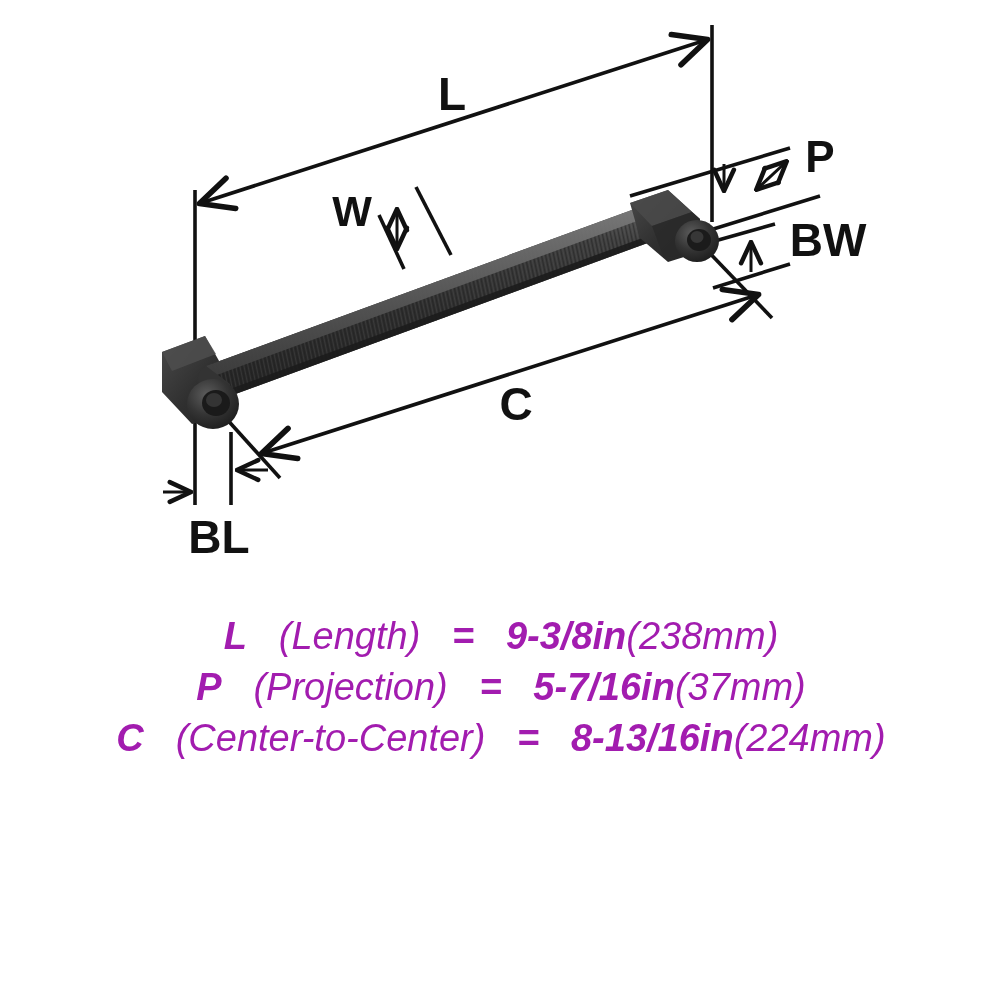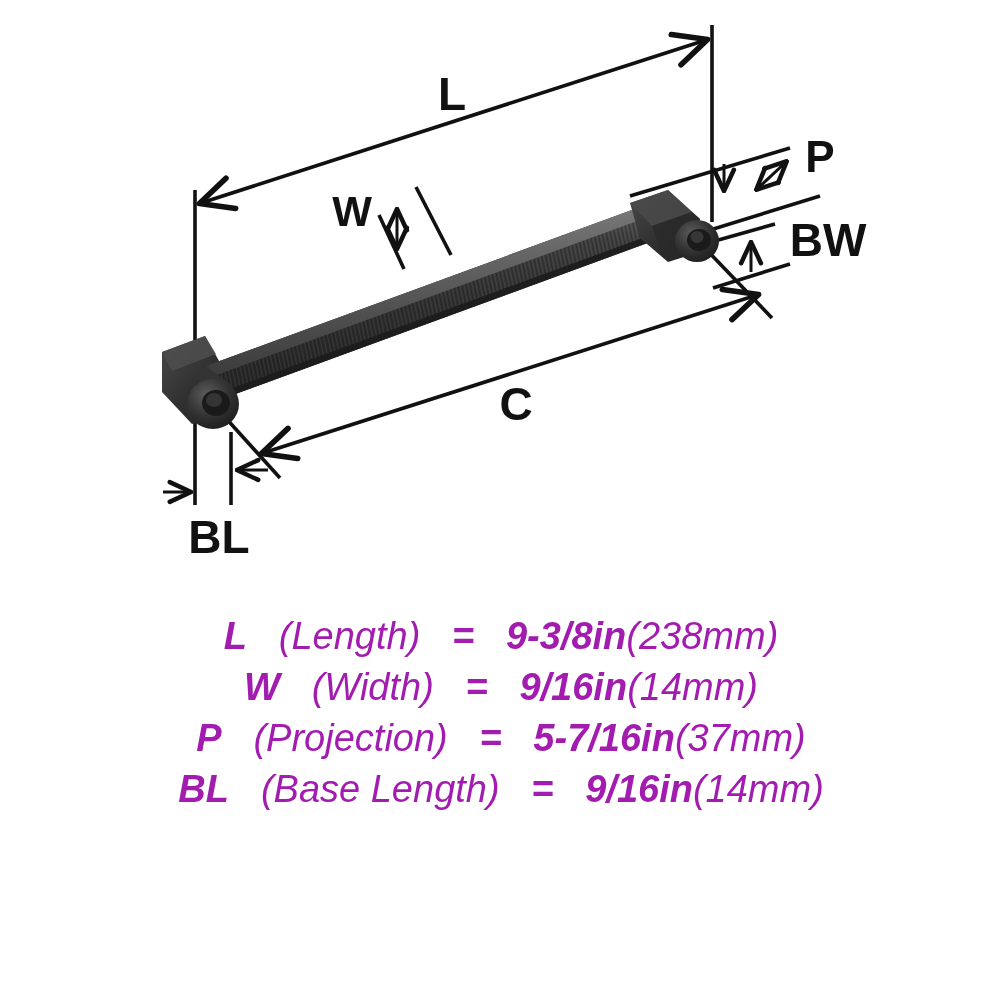--- a/index.html
+++ b/index.html
@@ -218,46 +218,37 @@
     <div class="spec-row">
       <span class="spec-code">L</span>
       <span>&nbsp;</span>
       <span class="spec-name">(Length)</span>
       <span>&nbsp;</span>
       <span class="spec-eq">=</span>
       <span>&nbsp;</span>
       <span class="spec-value">9-3/8in</span><span class="spec-metric">(238mm)</span>
     </div>
 
-    <div class="spec-row">
-      <span class="spec-code">W</span>
-      <span>&nbsp;</span>
-      <span class="spec-name">(Width)</span>
-      <span>&nbsp;</span>
-      <span class="spec-eq">=</span>
-      <span>&nbsp;</span>
-      <span class="spec-value">9/16in</span><span class="spec-metric">(14mm)</span>
-    </div>
 
     <div class="spec-row">
       <span class="spec-code">P</span>
       <span>&nbsp;</span>
       <span class="spec-name">(Projection)</span>
       <span>&nbsp;</span>
       <span class="spec-eq">=</span>
       <span>&nbsp;</span>
       <span class="spec-value">5-7/16in</span><span class="spec-metric">(37mm)</span>
     </div>
 
-
     <div class="spec-row">
-      <span class="spec-code">BL</span>
-      <span>&nbsp;</span>
-      <span class="spec-name">(Base Length)</span>
+      <span class="spec-code">C</span>
+      <span>&nbsp;</span>
+      <span class="spec-name">(Center-to-Center)</span>
       <span>&nbsp;</span>
       <span class="spec-eq">=</span>
       <span>&nbsp;</span>
-      <span class="spec-value">9/16in</span><span class="spec-metric">(14mm)</span>
+      <span class="spec-value">8-13/16in</span><span class="spec-metric">(224mm)</span>
     </div>
+
 
 
   </div>
 </div>
 
 </body></html>

